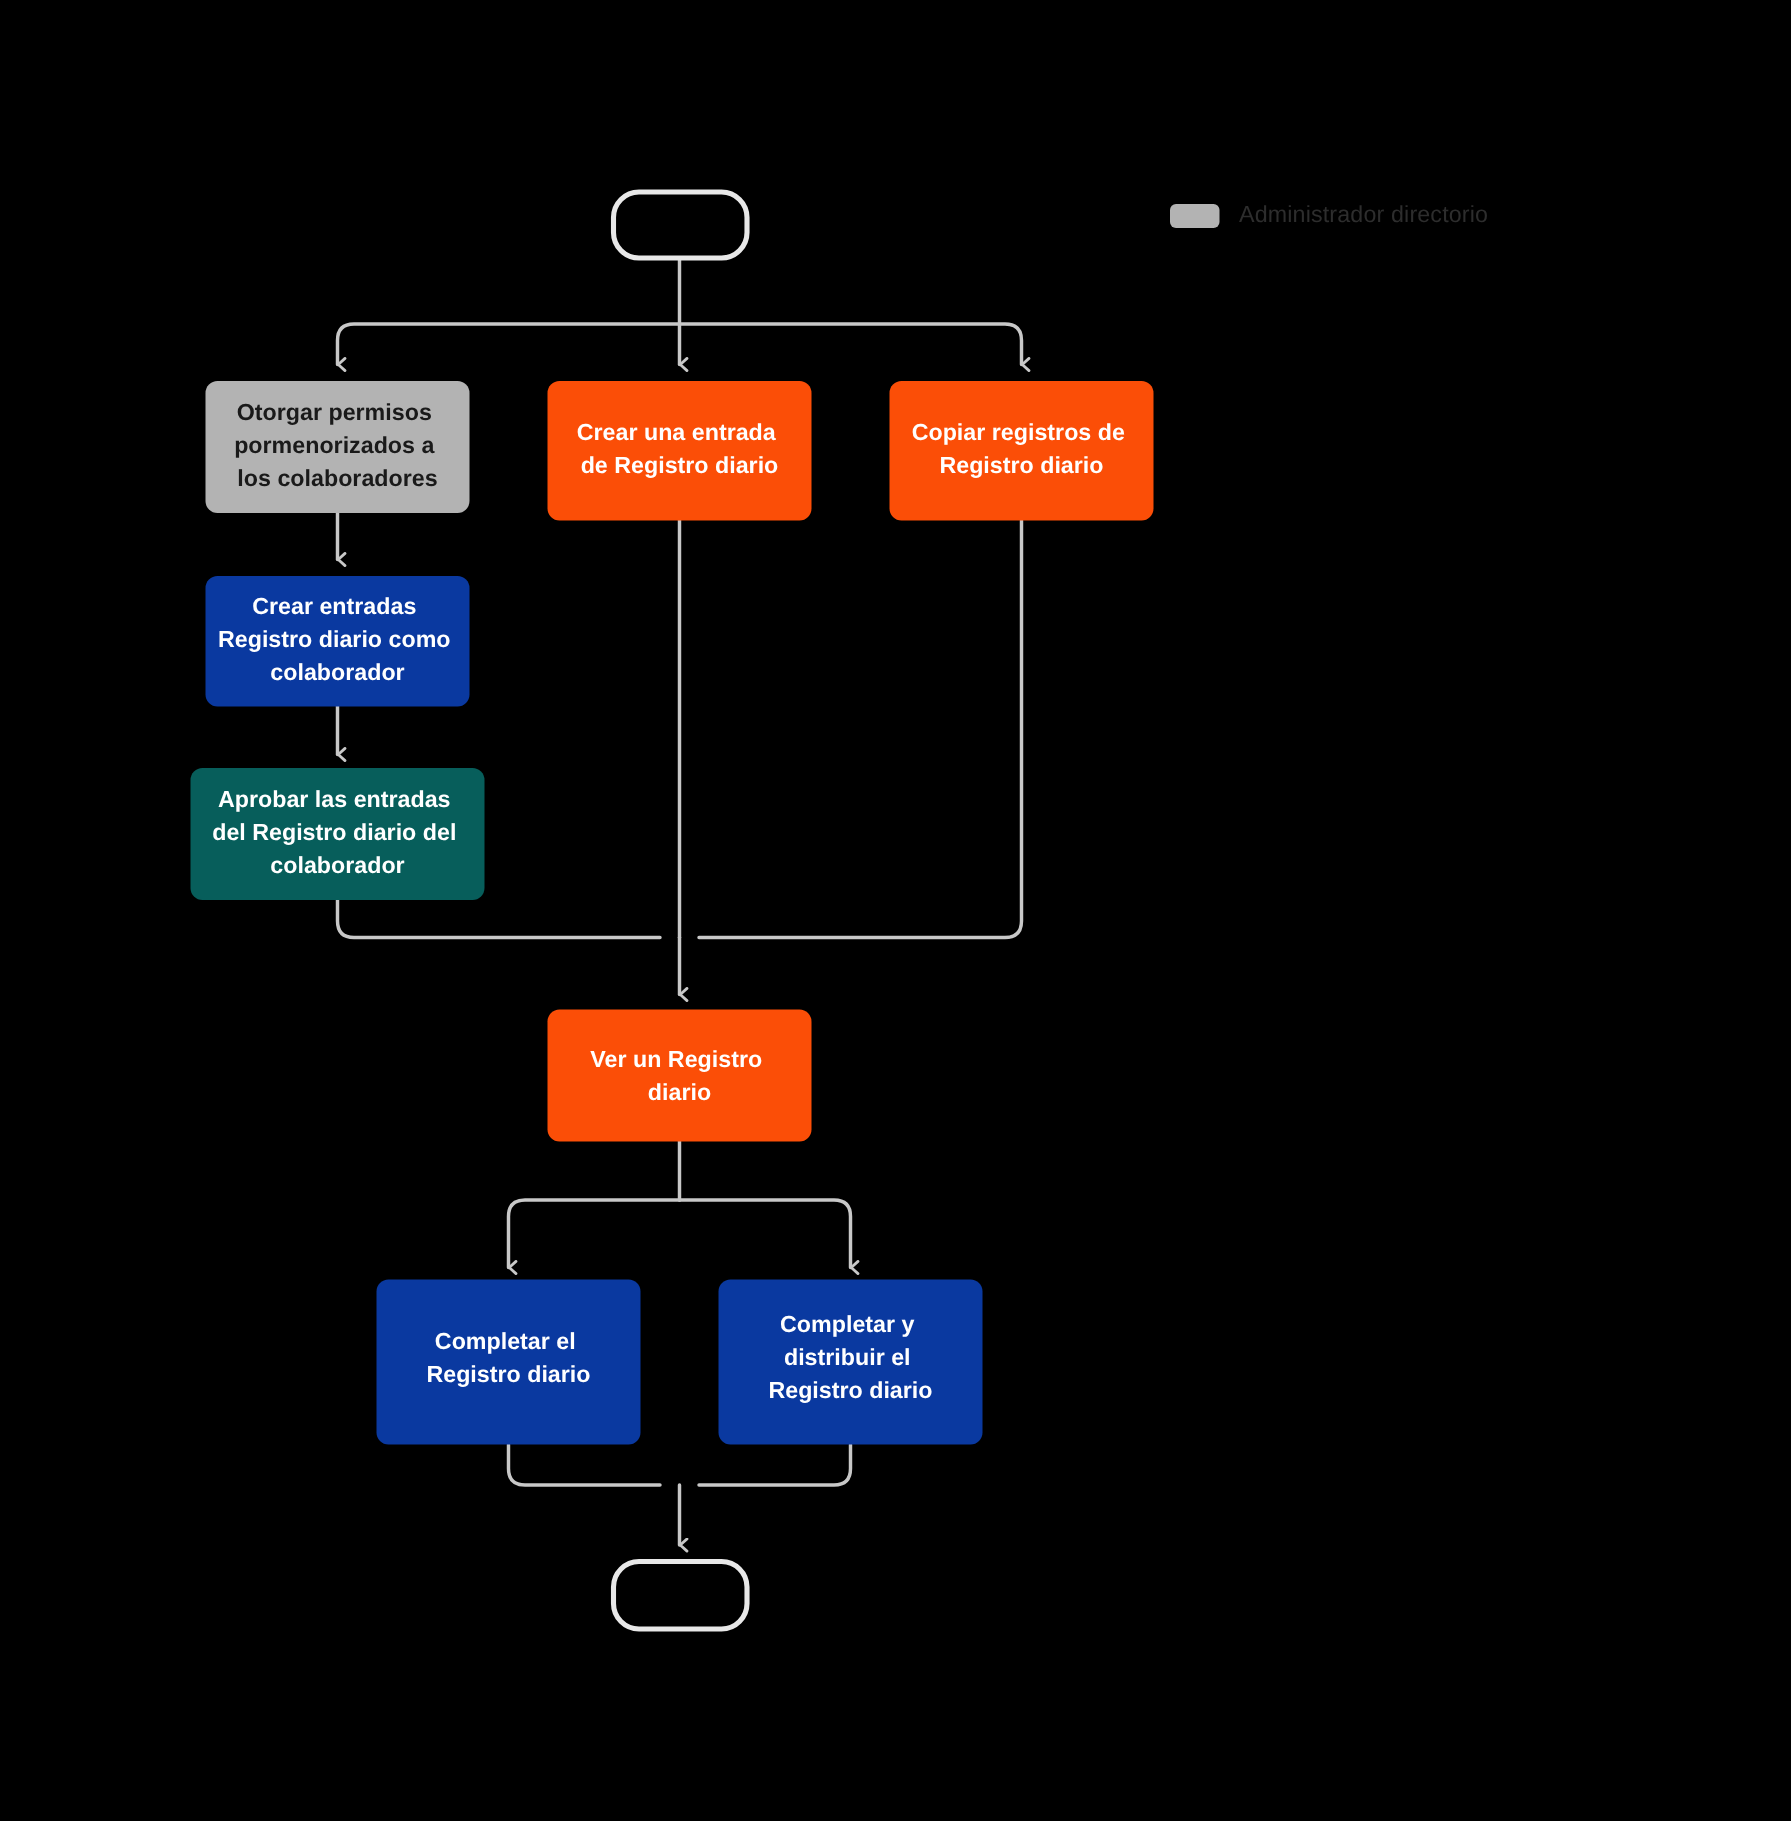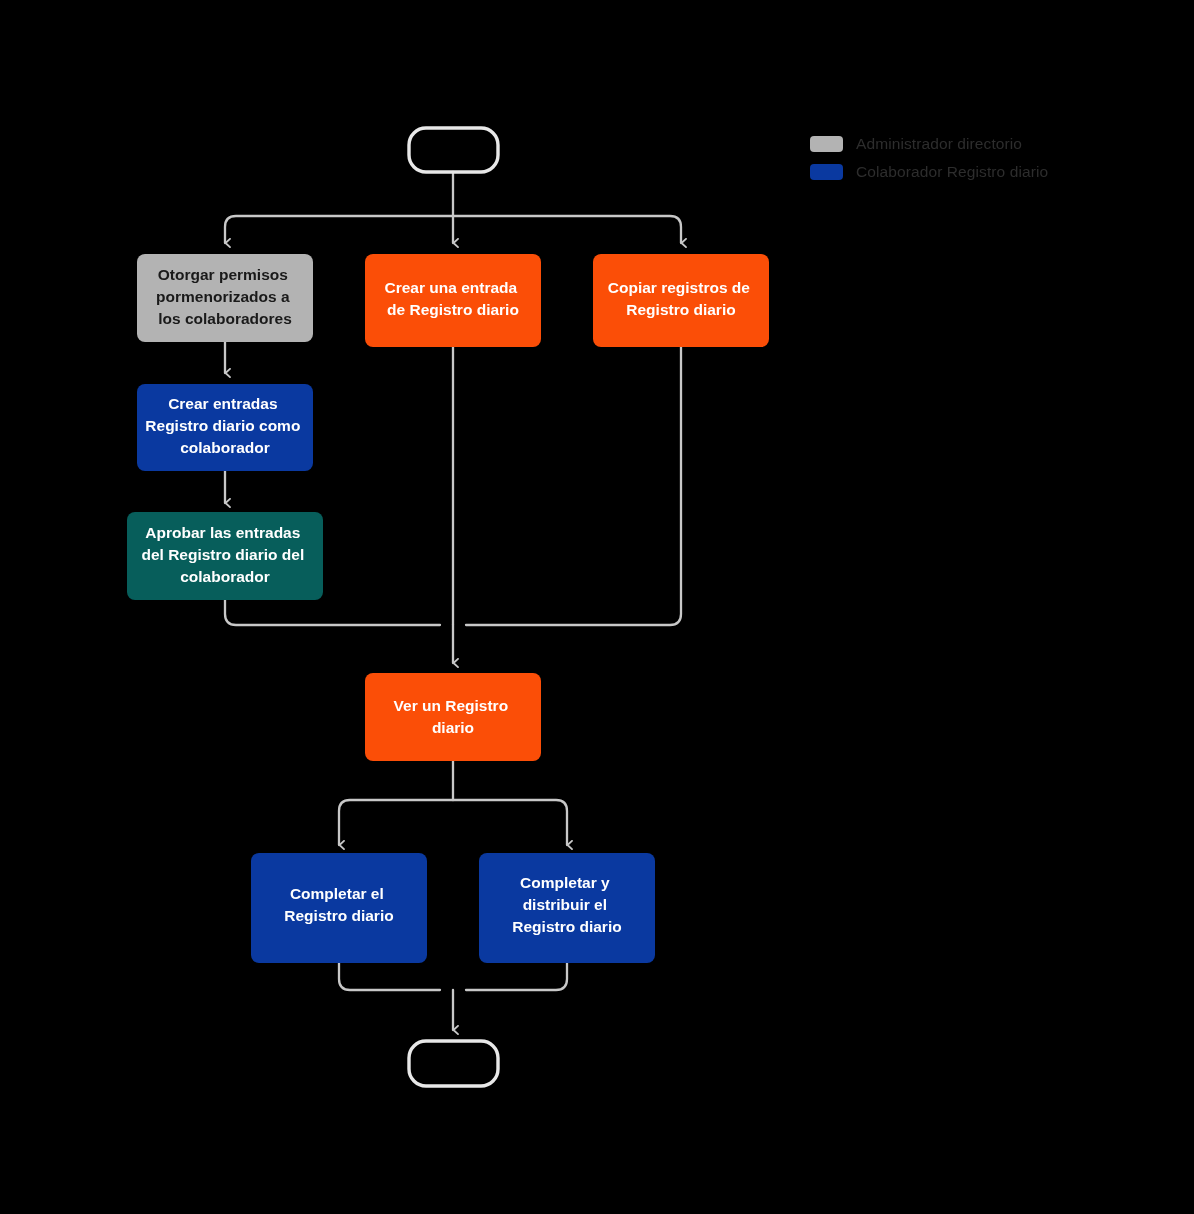--- a/index.html
+++ b/index.html
@@ -30,21 +30,21 @@
   .node-label {
     font-family: "Liberation Sans", sans-serif;
     font-weight: bold;
     font-size: 15.5px;
     text-anchor: middle;
     dominant-baseline: middle;
   }
   .node-label tspan { }
   .legend {
     position: absolute;
-    left: 810px;
+    left: 780px;
     top: 130px;
     width: 330px;
   }
   .legend-row {
     display: flex;
     align-items: center;
     height: 28px;
     margin-bottom: 0px;
   }
   .legend-swatch {
@@ -187,19 +187,15 @@
         <rect x="409" y="1041" width="89" height="45" rx="17" ry="17" fill="none" stroke="#e8e8e8" stroke-width="3.4"></rect>
       </g>
     </g>
   </svg>
 
   <div class="legend">
     <div class="legend-row">
       <span class="legend-swatch" style="background:#b3b3b3"></span>
       <span class="legend-text">Administrador directorio</span>
     </div>
-    <div class="legend-row">
-      <span class="legend-swatch" style="background:#0a39a0"></span>
-      <span class="legend-text">Colaborador Registro diario</span>
-    </div>
   </div>
 
 </div>
 
 </body></html>

